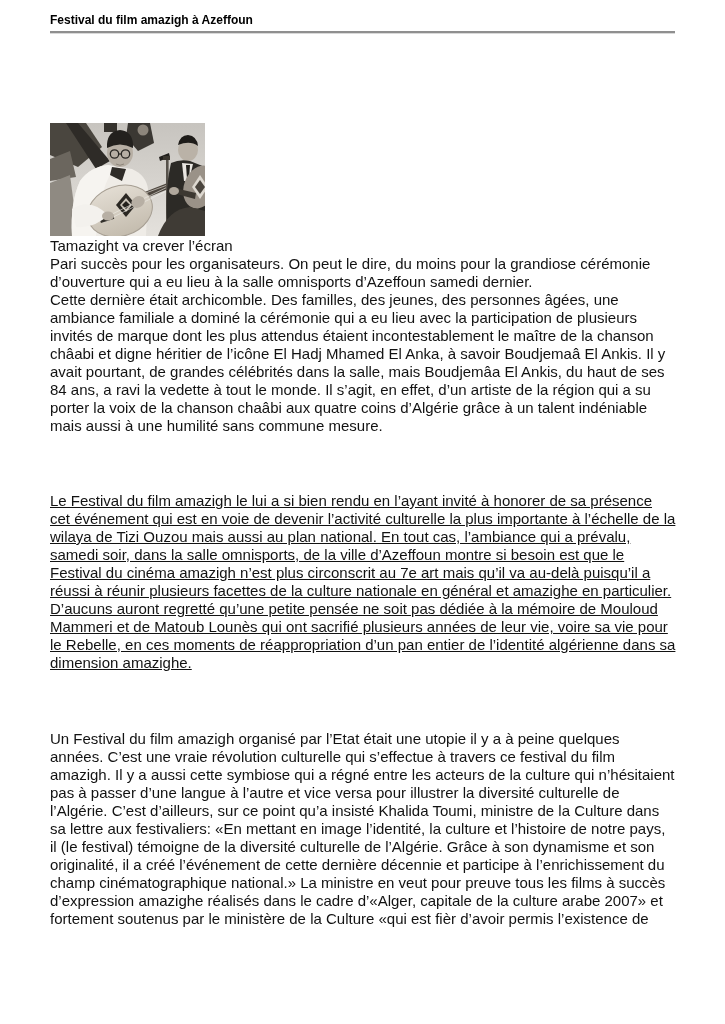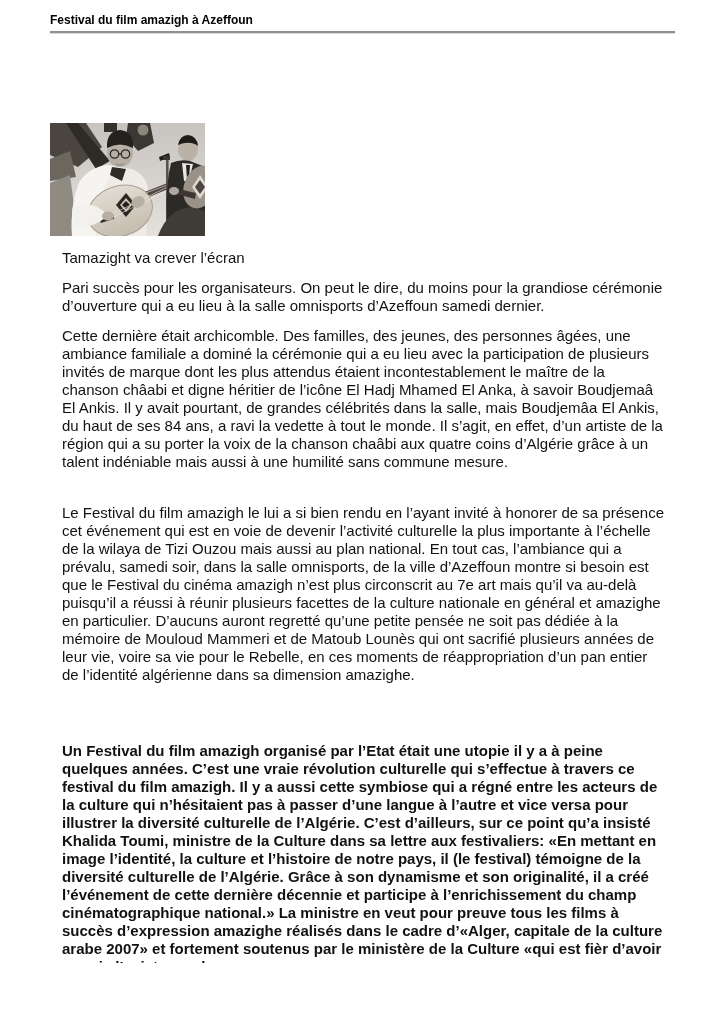--- a/index.html
+++ b/index.html
@@ -41,29 +41,29 @@
     width: 155px;
     height: 113px;
     display: block;
   }
   .text-block {
     position: absolute;
     left: 50px;
     width: 626px;
   }
   .text-block p {
-    margin: 12px;
+    margin: 0;
     font-size: 15px;
     line-height: 18px;
     color: #121212;
     letter-spacing: 0;
   }
   .block-1 { top: 237px; }
-  .block-2 { top: 492px; }
-  .block-3 { top: 730px; font-weight: bold; }
+  .block-2 { top: 492px; text-decoration: underline; }
+  .block-3 { top: 730px; }
   .footer-rule {
     position: absolute;
     left: 50px;
     right: 50px;
     top: 974px;
     height: 2px;
     background: #3c3c3c;
     border-bottom: 1px solid #c9c9c9;
   }
   .page-number {

